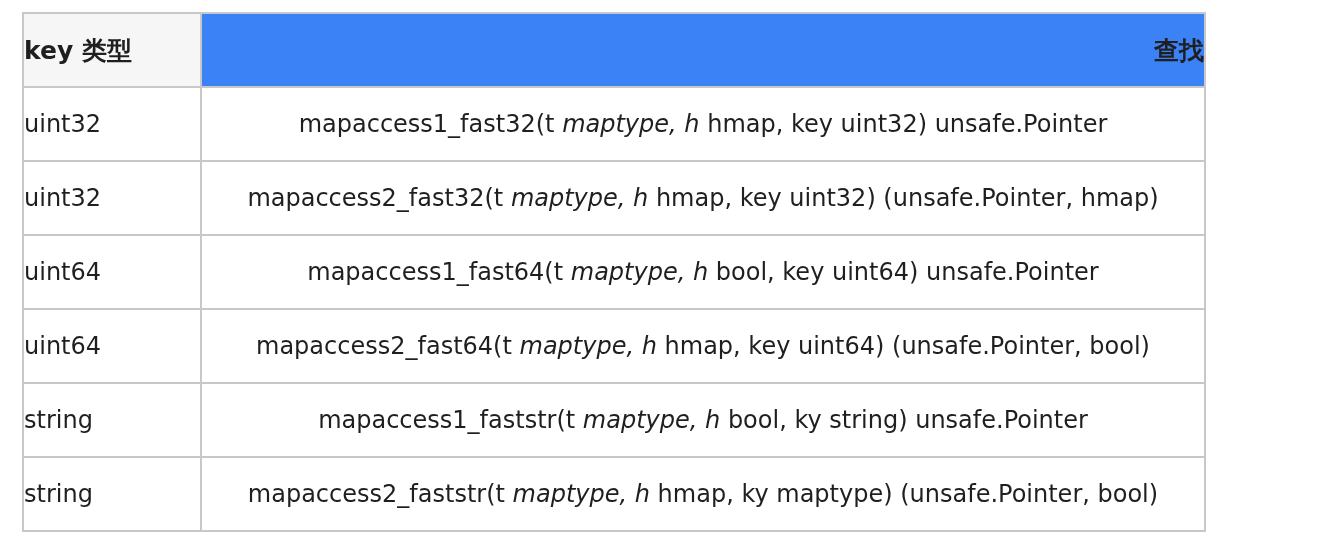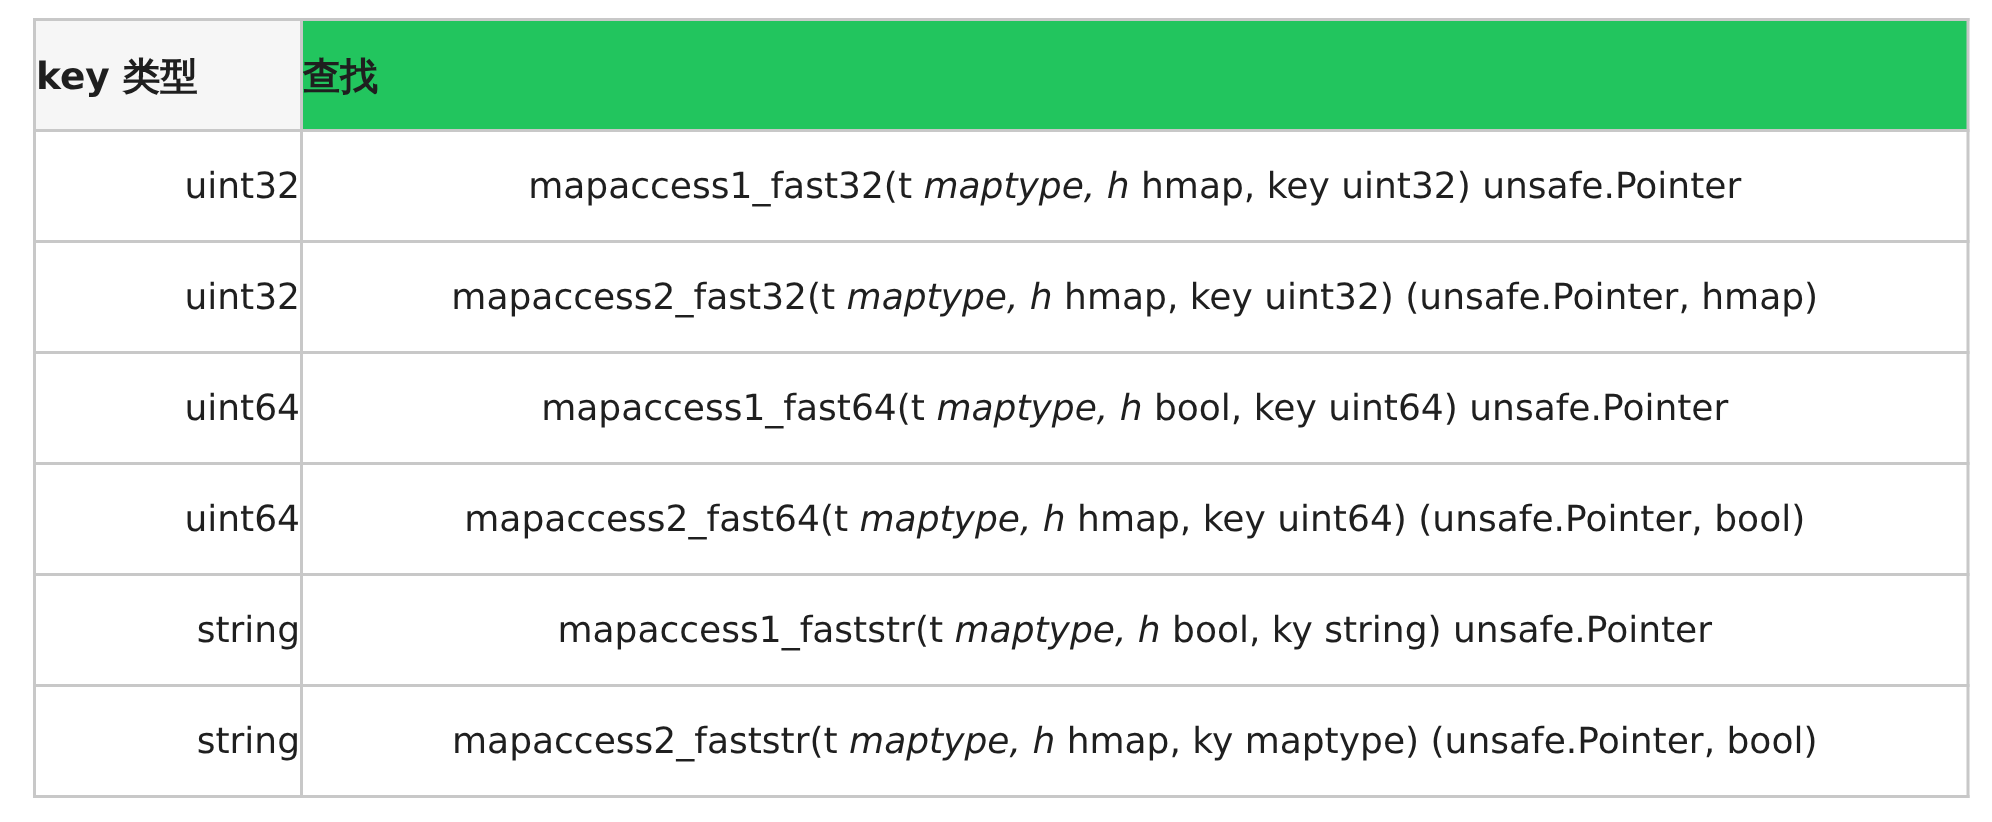--- a/index.html
+++ b/index.html
@@ -14,21 +14,21 @@
   }
   .page {
     position: relative;
     width: 1328px;
     height: 548px;
   }
   table.lookup-table {
     position: absolute;
     left: 22px;
     top: 12px;
-    width: 1291px;
+    width: 1184px;
     border-collapse: collapse;
     table-layout: fixed;
     font-size: 24px;
   }
   table.lookup-table th,
   table.lookup-table td {
     border: 2px solid #c8c8c8;
     height: 72px;
     vertical-align: middle;
     padding: 0;
@@ -37,27 +37,27 @@
   }
   col.key-col { width: 178px; }
   th.key-header {
     background: #f6f6f6;
     font-weight: bold;
     text-align: left;
     padding-left: 30px;
     font-size: 25px;
   }
   th.lookup-header {
-    background: #22c55e;
+    background: #3b82f6;
     font-weight: bold;
-    text-align: left;
+    text-align: right;
     font-size: 25px;
   }
   td.key-cell {
-    text-align: right;
+    text-align: left;
     padding-left: 30px;
     border-radius: 32px;
   }
   td.lookup-cell {
     text-align: center;
     padding-left: 30px;
   }
   .italic-seg { font-style: italic; }
   .watermark {
     position: absolute;

